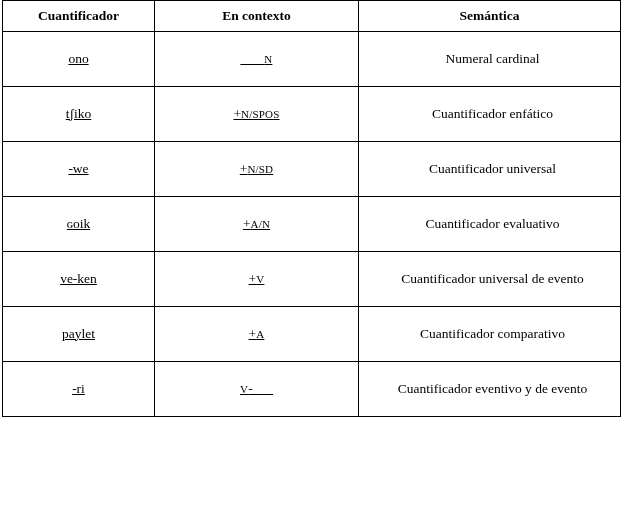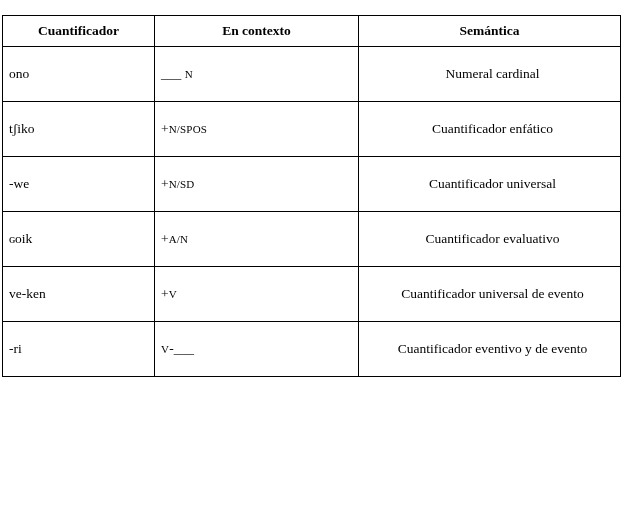--- a/index.html
+++ b/index.html
@@ -11,21 +11,21 @@
     width: 624px;
     height: 529px;
     font-family: "Liberation Serif", serif;
     color: #000000;
     overflow: hidden;
   }
   .table-wrap {
     width: 624px;
     height: 529px;
     box-sizing: border-box;
-    padding: 15px 2px 0 2px;
+    padding: 0 2px 0 2px;
   }
   table.qtable {
     border-collapse: collapse;
     width: 618px;
     table-layout: fixed;
   }
   table.qtable col.c1 { width: 152px; }
   table.qtable col.c2 { width: 204px; }
   table.qtable col.c3 { width: 262px; }
 
@@ -40,20 +40,22 @@
     height: 26px;
     text-align: center;
     font-weight: bold;
     font-size: 13.5px;
     padding: 2px 4px;
   }
   table.qtable tbody td {
     padding: 4px 6px;
   }
   .cell-center {
+    text-align: center;
+    text-decoration: underline;
   }
   .cell-left {
     text-align: center;
     padding-left: 12px !important;
   }
   
   tr.r-tall td { height: 46px; }
   tr.r-double td { height: 58px; }
 
   .stack-line {
@@ -118,20 +120,27 @@
         </tr>
         <tr class="r-tall">
           <td class="cell-center">
             <span class="stack-line">ve-ken</span>
           </td>
           <td class="cell-center"><span class="ctx"><span class="blank">+</span><span class="sc">V</span></span></td>
           <td class="cell-left">Cuantificador universal de evento</td>
         </tr>
         <tr class="r-tall">
           <td class="cell-center">
+            <span class="stack-line">paylet</span>
+          </td>
+          <td class="cell-center"><span class="ctx"><span class="blank">+</span><span class="sc">A</span></span></td>
+          <td class="cell-left">Cuantificador comparativo</td>
+        </tr>
+        <tr class="r-tall">
+          <td class="cell-center">
             <span class="stack-line">-ri</span>
           </td>
           <td class="cell-center"><span class="ctx"><span class="sc">V</span><span class="blank">-___</span></span></td>
           <td class="cell-left">Cuantificador eventivo y de evento</td>
         </tr>
       </tbody>
   </table>
 </div>
 
 </body></html>

